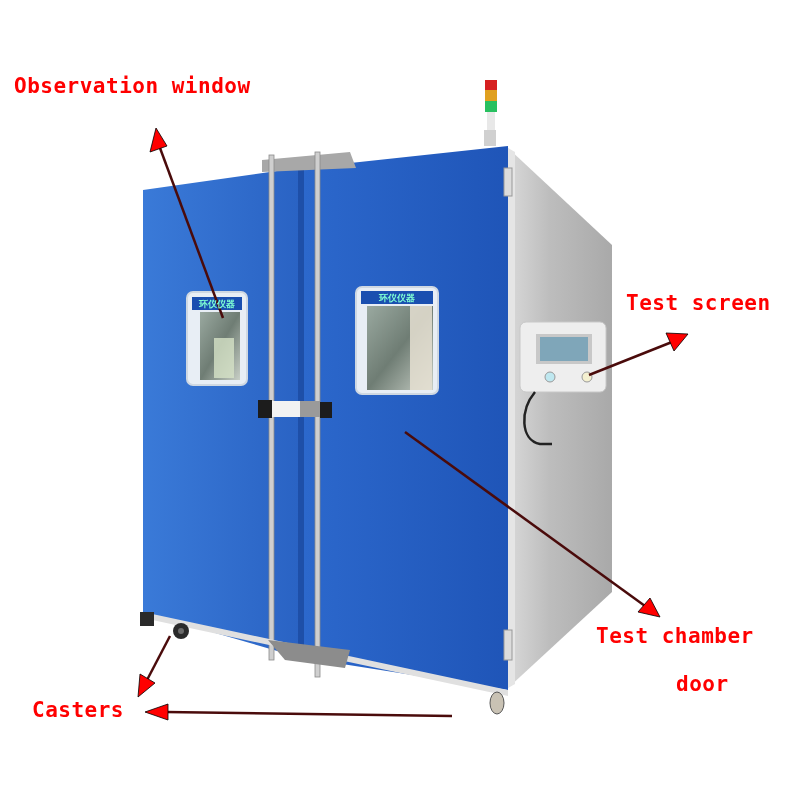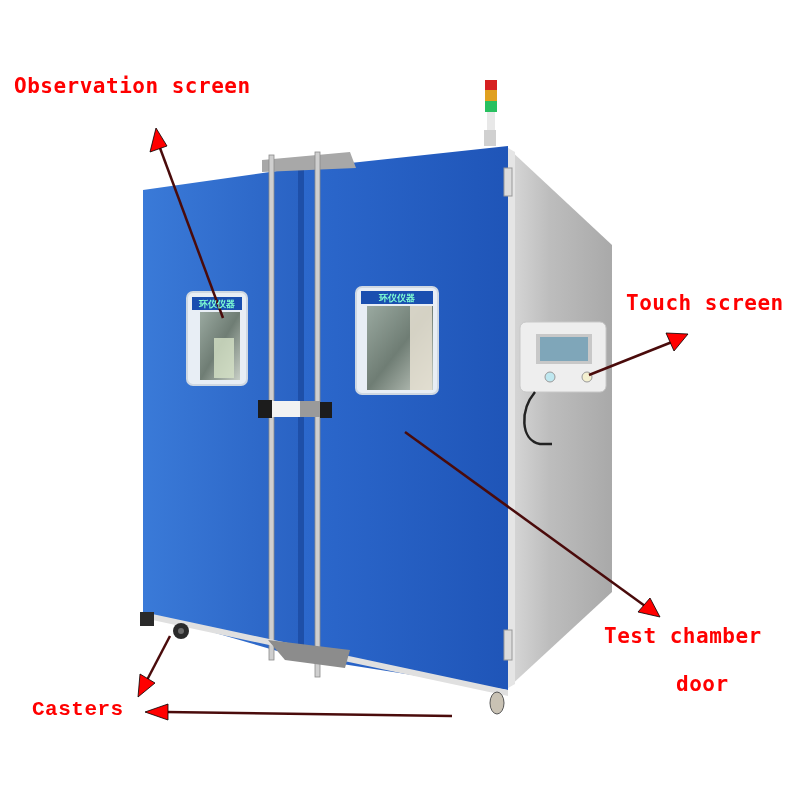--- a/index.html
+++ b/index.html
@@ -120,17 +120,17 @@
     <line x1="170" y1="636" x2="147" y2="680" stroke="#4a0b0b" stroke-width="2.5"></line>
     <polygon points="138,697 140,674 155,683" fill="#ff0000" stroke="#000" stroke-width="0.8"></polygon>
     <line x1="452" y1="716" x2="166" y2="712" stroke="#4a0b0b" stroke-width="2.5"></line>
     <polygon points="145,712 168,704 168,720" fill="#ff0000" stroke="#000" stroke-width="0.8"></polygon>
   </g>
 </svg>
 
 <div class="window-sign" style="left:192px;top:298px;width:50px;">环仪仪器</div>
 <div class="window-sign" style="left:361px;top:292px;width:72px;">环仪仪器</div>
 
-<div class="label" style="left:14px;top:74px;">Observation screen</div>
-<div class="label" style="left:626px;top:291px;">Touch screen</div>
-<div class="label" style="left:596px;top:624px;margin-left:8px;">Test chamber</div>
+<div class="label" style="left:14px;top:74px;">Observation window</div>
+<div class="label" style="left:626px;top:291px;">Test screen</div>
+<div class="label" style="left:596px;top:624px;">Test chamber</div>
 <div class="label" style="left:676px;top:672px;">door</div>
-<div class="label" style="left:32px;top:698px;font-family:Liberation Mono, monospace;">Casters</div>
+<div class="label" style="left:32px;top:698px;">Casters</div>
 
 </body></html>

